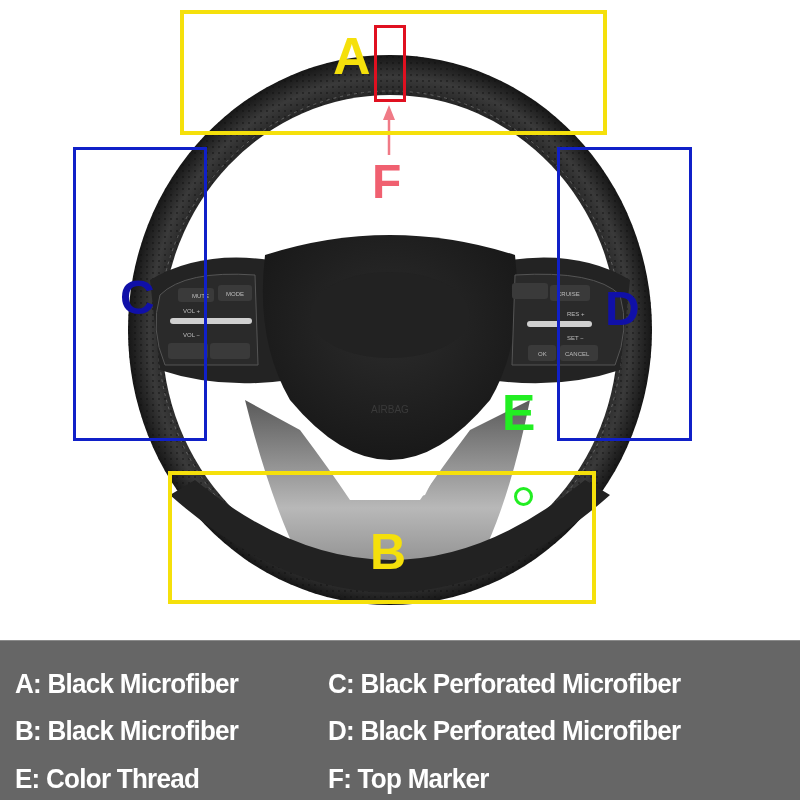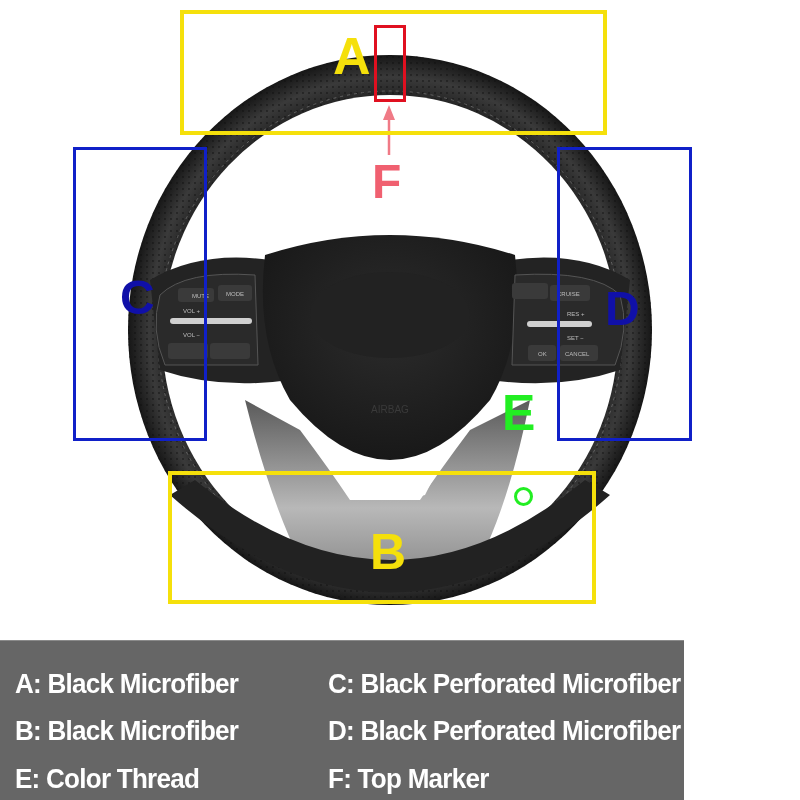--- a/index.html
+++ b/index.html
@@ -11,21 +11,21 @@
   .box-blue { border: 3px solid #1020c8; }
   .box-red { border: 3px solid #e01020; }
   .marker-label { position: absolute; font-family: "Liberation Sans", sans-serif; font-weight: bold; line-height: 1; }
   .lbl-A { left: 333px; top: 30px; font-size: 52px; color: #f5e00b; }
   .lbl-B { left: 370px; top: 527px; font-size: 50px; color: #f5e00b; }
   .lbl-C { left: 120px; top: 274px; font-size: 48px; color: #1010a8; }
   .lbl-D { left: 605px; top: 285px; font-size: 48px; color: #1010a8; }
   .lbl-E { left: 502px; top: 388px; font-size: 50px; color: #22ee22; }
   .lbl-F { left: 372px; top: 158px; font-size: 48px; color: #f06070; }
   .thread-circle { position: absolute; left: 514px; top: 487px; width: 19px; height: 19px; border: 3px solid #22ee22; border-radius: 50%; box-sizing: border-box; }
-  .legend { position: absolute; left: 0; top: 640px; width: 684px; height: 160px; background: #666666; border-top: 1px solid #8a8a8a; box-sizing: border-box; padding-left: 27px; }
+  .legend { position: absolute; left: 0; top: 640px; width: 800px; height: 160px; background: #666666; border-top: 1px solid #8a8a8a; box-sizing: border-box; padding-left: 27px; }
   .legend-item { position: absolute; color: #ffffff; font-family: "Liberation Sans", sans-serif; font-weight: bold; font-size: 28px; letter-spacing: -0.8px; line-height: 1; white-space: nowrap; transform: scaleX(0.93); transform-origin: left center; }
   .li-A { left: 15px; top: 29px; }
   .li-B { left: 15px; top: 76px; }
   .li-E { left: 15px; top: 124px; }
   .li-C { left: 328px; top: 29px; }
   .li-D { left: 328px; top: 76px; }
   .li-F { left: 328px; top: 124px; }
   .btn-text { font-family: "Liberation Sans", sans-serif; font-size: 6px; fill: #bdbdbd; }
 </style>
 </head>

